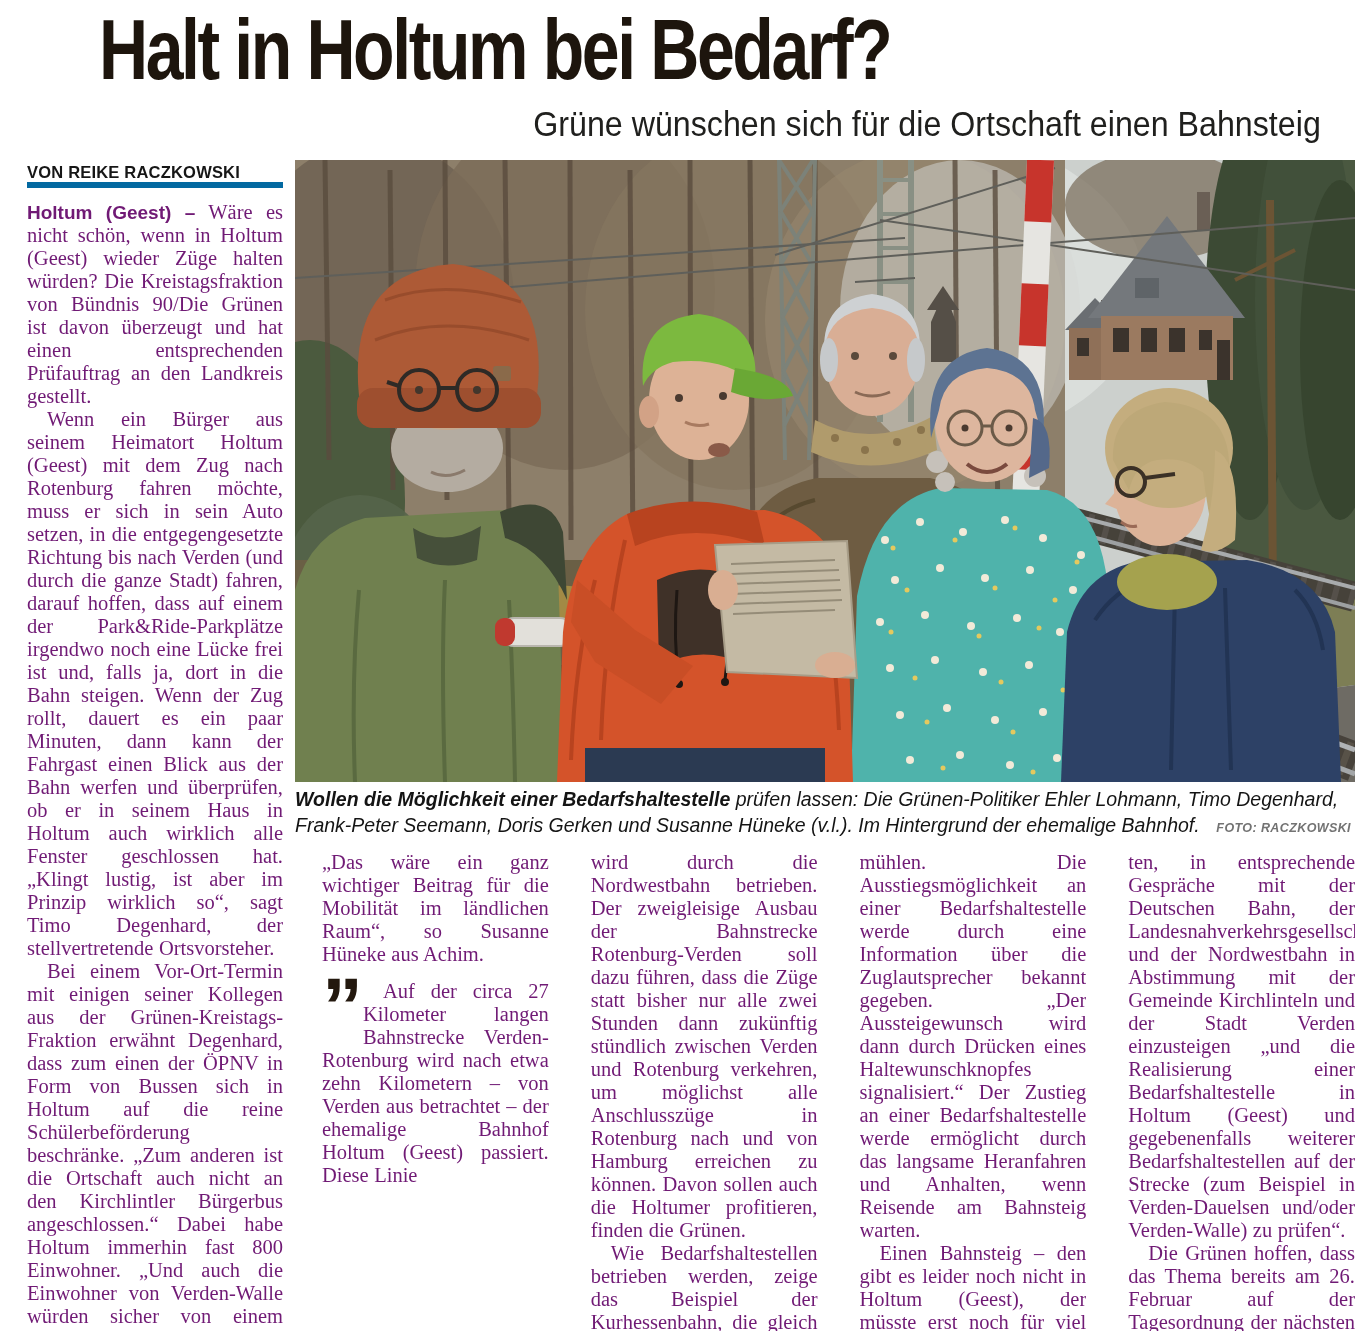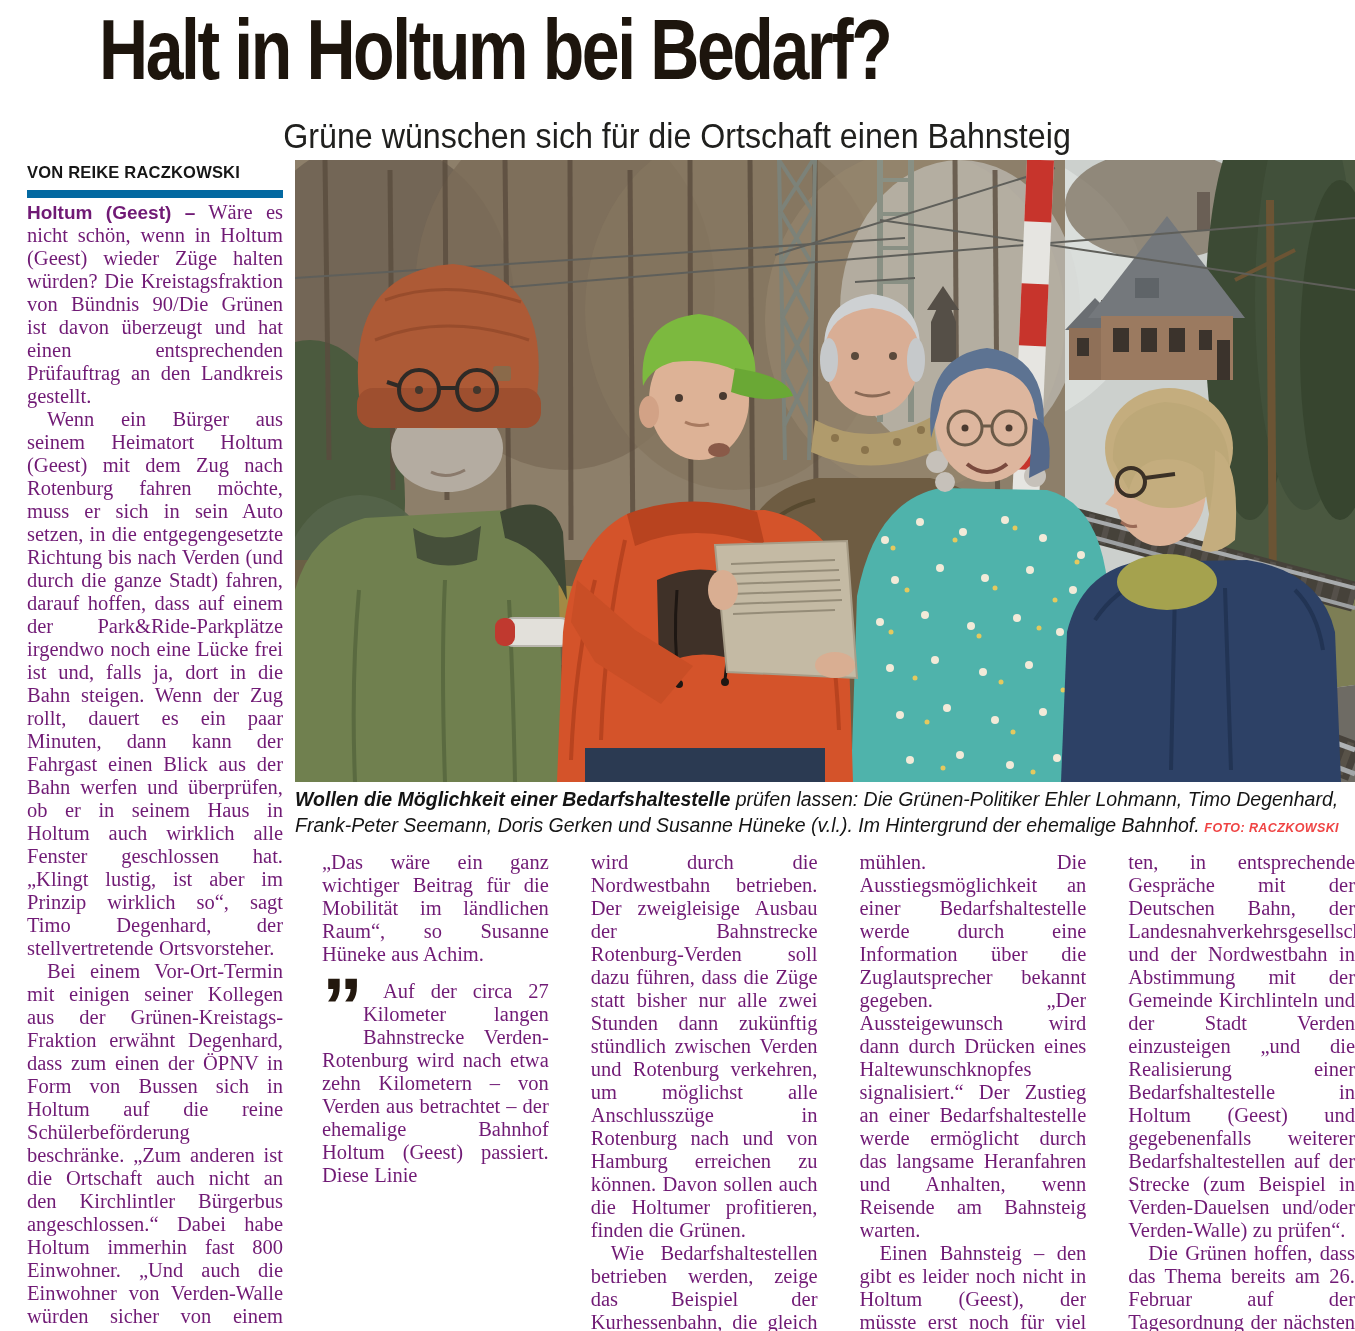--- a/index.html
+++ b/index.html
@@ -9,54 +9,54 @@
     overflow:hidden; color:#1c1c1c;
     font-family:"Liberation Serif", serif;
   }
   
   .headline-wrap { position:absolute; left:0; right:0; top:2px; text-align:left; }
   .headline {
     display:inline-block; font-family:"Liberation Sans", sans-serif;
     font-weight:700; font-size:85px; line-height:96px; letter-spacing:-3px;
     color:#1d150d; transform:scaleX(.80); transform-origin:center; white-space:nowrap;
   }
-  .subhead-wrap { position:absolute; left:0; right:0; top:116px; text-align:center; }
+  .subhead-wrap { position:absolute; left:0; right:0; top:104px; text-align:right; }
   .subhead {
     display:inline-block; font-family:"Liberation Sans", sans-serif;
     font-weight:400; font-size:35px; line-height:40px; color:#20201e;
     transform:scaleX(.92); transform-origin:center; white-space:nowrap;
   }
   
   .byline-block {
     position:absolute; left:27px; top:163px; width:256px;
     font-family:"Liberation Sans", sans-serif; font-weight:700;
     font-size:16.5px; letter-spacing:.2px; color:#161616;
-    padding-bottom:8px; border-bottom:8px solid #0369a1;
+    border-bottom:6px solid #0369a1;
   }
   
   .bodytext p {
     font-size:20.5px; line-height:23px; text-align:justify;
     hyphens:auto; -webkit-hyphens:auto; color:#701a75;
     word-spacing:.02em;
   }
   .bodytext p.indent { text-indent:20px; }
   .lead-in { font-family:"Liberation Sans", sans-serif; font-weight:700; font-size:19px; }
   .col1 { position:absolute; left:27px; top:201px; width:256px; height:1130px; overflow:hidden; }
   
   .photo { position:absolute; left:295px; top:160px; width:1060px; height:622px; overflow:hidden; background:#ccd0cd; }
   .photo svg { display:block; width:100%; height:100%; }
   
   .caption {
     position:absolute; left:295px; top:786px; width:1060px; height:56px;
     font-family:"Liberation Sans", sans-serif; font-size:19.5px; line-height:26px; color:#141414;font-style:italic;
   }
   .caption b { font-weight:700; }
   .caption .credit {
-    position:absolute; right:16px; bottom:1px; font-size:12.5px; font-weight:700;
-    letter-spacing:.4px; color:#ef4444;
+    position:absolute; right:4px; bottom:1px; font-size:12.5px; font-weight:700;
+    letter-spacing:.4px; color:#737373;
   }
   
   .bottom {
     position:absolute; left:295px; top:851px; width:1060px; height:480px;
     display:grid; grid-template-columns:repeat(4,1fr); column-gap:15px; overflow:hidden;
   }
   .bottom .col { overflow:hidden;margin-left:27px; }
   
   .pullquote { margin:14px 0 12px 0; font-family:"Liberation Sans", sans-serif; }
   .pq-mark {

